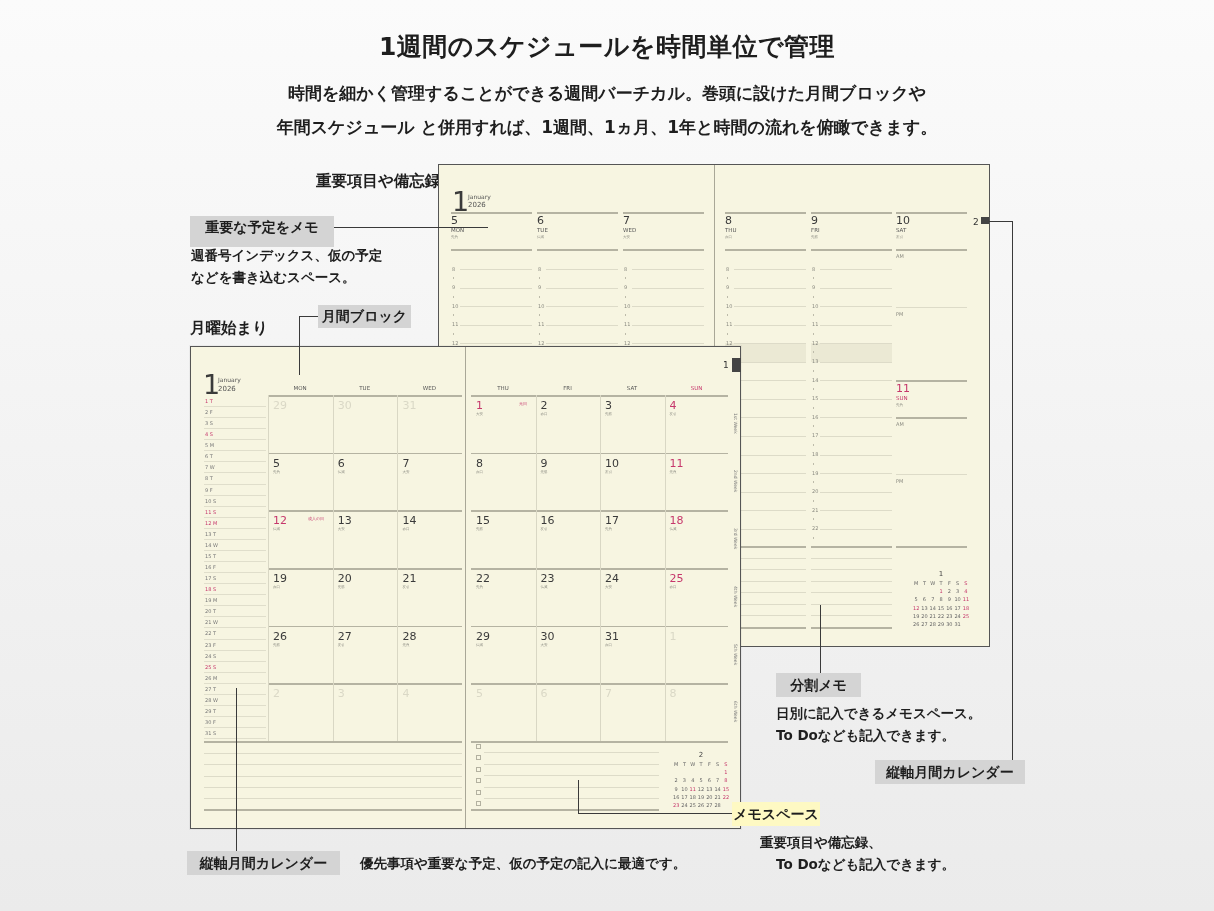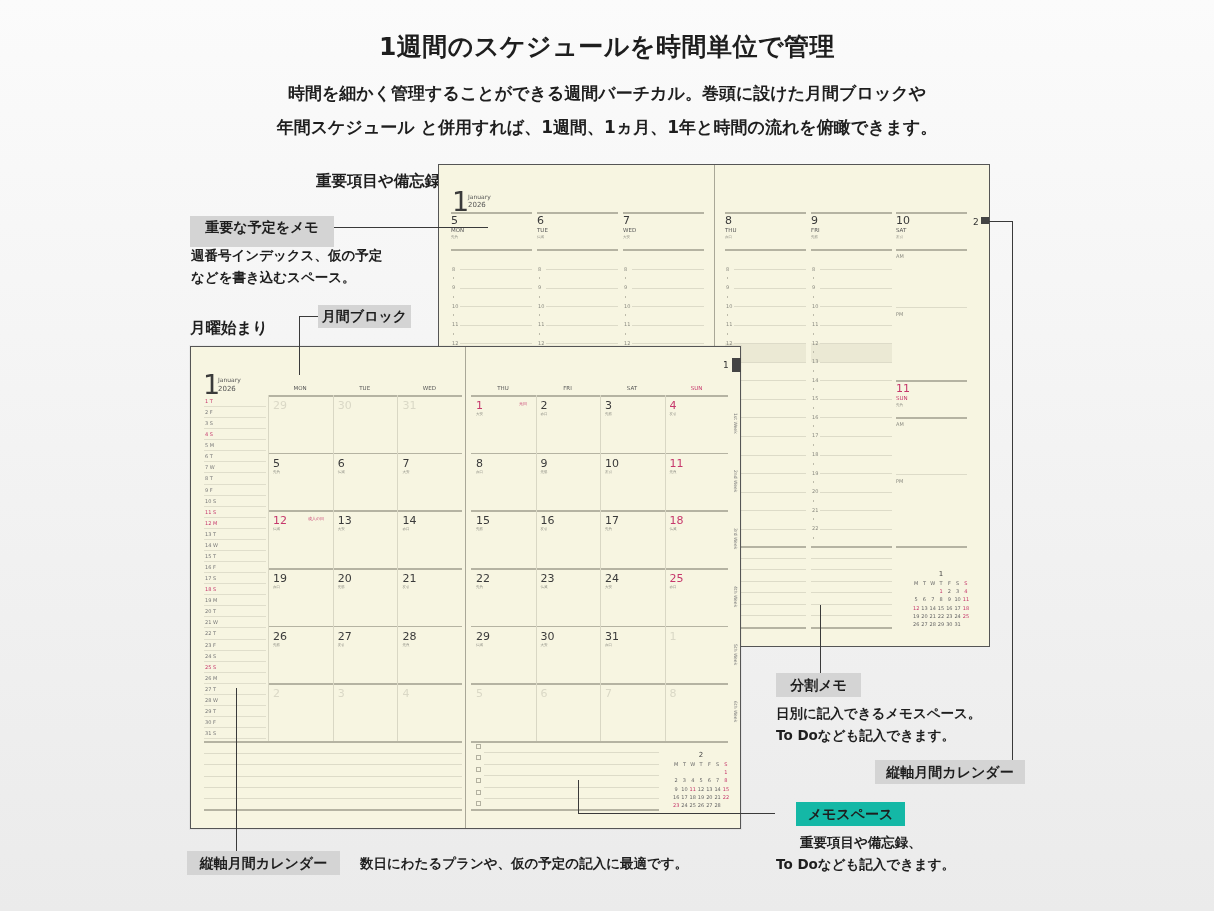--- a/index.html
+++ b/index.html
@@ -790,18 +790,18 @@
 <div class="desc" style="left:191px;top:266px">などを書き込むスペース。</div>
 
 <div class="tag" style="left: 318px; top: 305px; width: 93px; height: 23px; line-height: 23px; background: rgb(212, 212, 212);">月間ブロック</div>
 
 <div class="tag" style="left: 776px; top: 673px; width: 85px; background: rgb(212, 212, 212);">分割メモ</div>
 <div class="desc" style="left:776px;top:702px">日別に記入できるメモスペース。</div>
 <div class="desc" style="left:776px;top:724px">To Doなども記入できます。</div>
 
 <div class="tag" style="left: 875px; top: 760px; width: 150px; background: rgb(212, 212, 212);">縦軸月間カレンダー</div>
 
-<div class="tag" style="left: 796px; top: 802px; width: 109px; background: #14b8a6;">メモスペース</div>
-<div class="desc" style="left:800px;top:831px">重要項目や備忘録、</div>
+<div class="tag" style="left: 732px; top: 802px; width: 88px; background: #fef9c3;">メモスペース</div>
+<div class="desc" style="left:760px;top:831px">重要項目や備忘録、</div>
 <div class="desc" style="left:776px;top:853px">To Doなども記入できます。</div>
 
 <div class="tag" style="left: 187px; top: 851px; width: 153px; background: rgb(212, 212, 212);">縦軸月間カレンダー</div>
-<div class="desc" style="left:360px;top:852px">数日にわたるプランや、仮の予定の記入に最適です。</div>
+<div class="desc" style="left:360px;top:852px">優先事項や重要な予定、仮の予定の記入に最適です。</div>
 
 </body></html>

